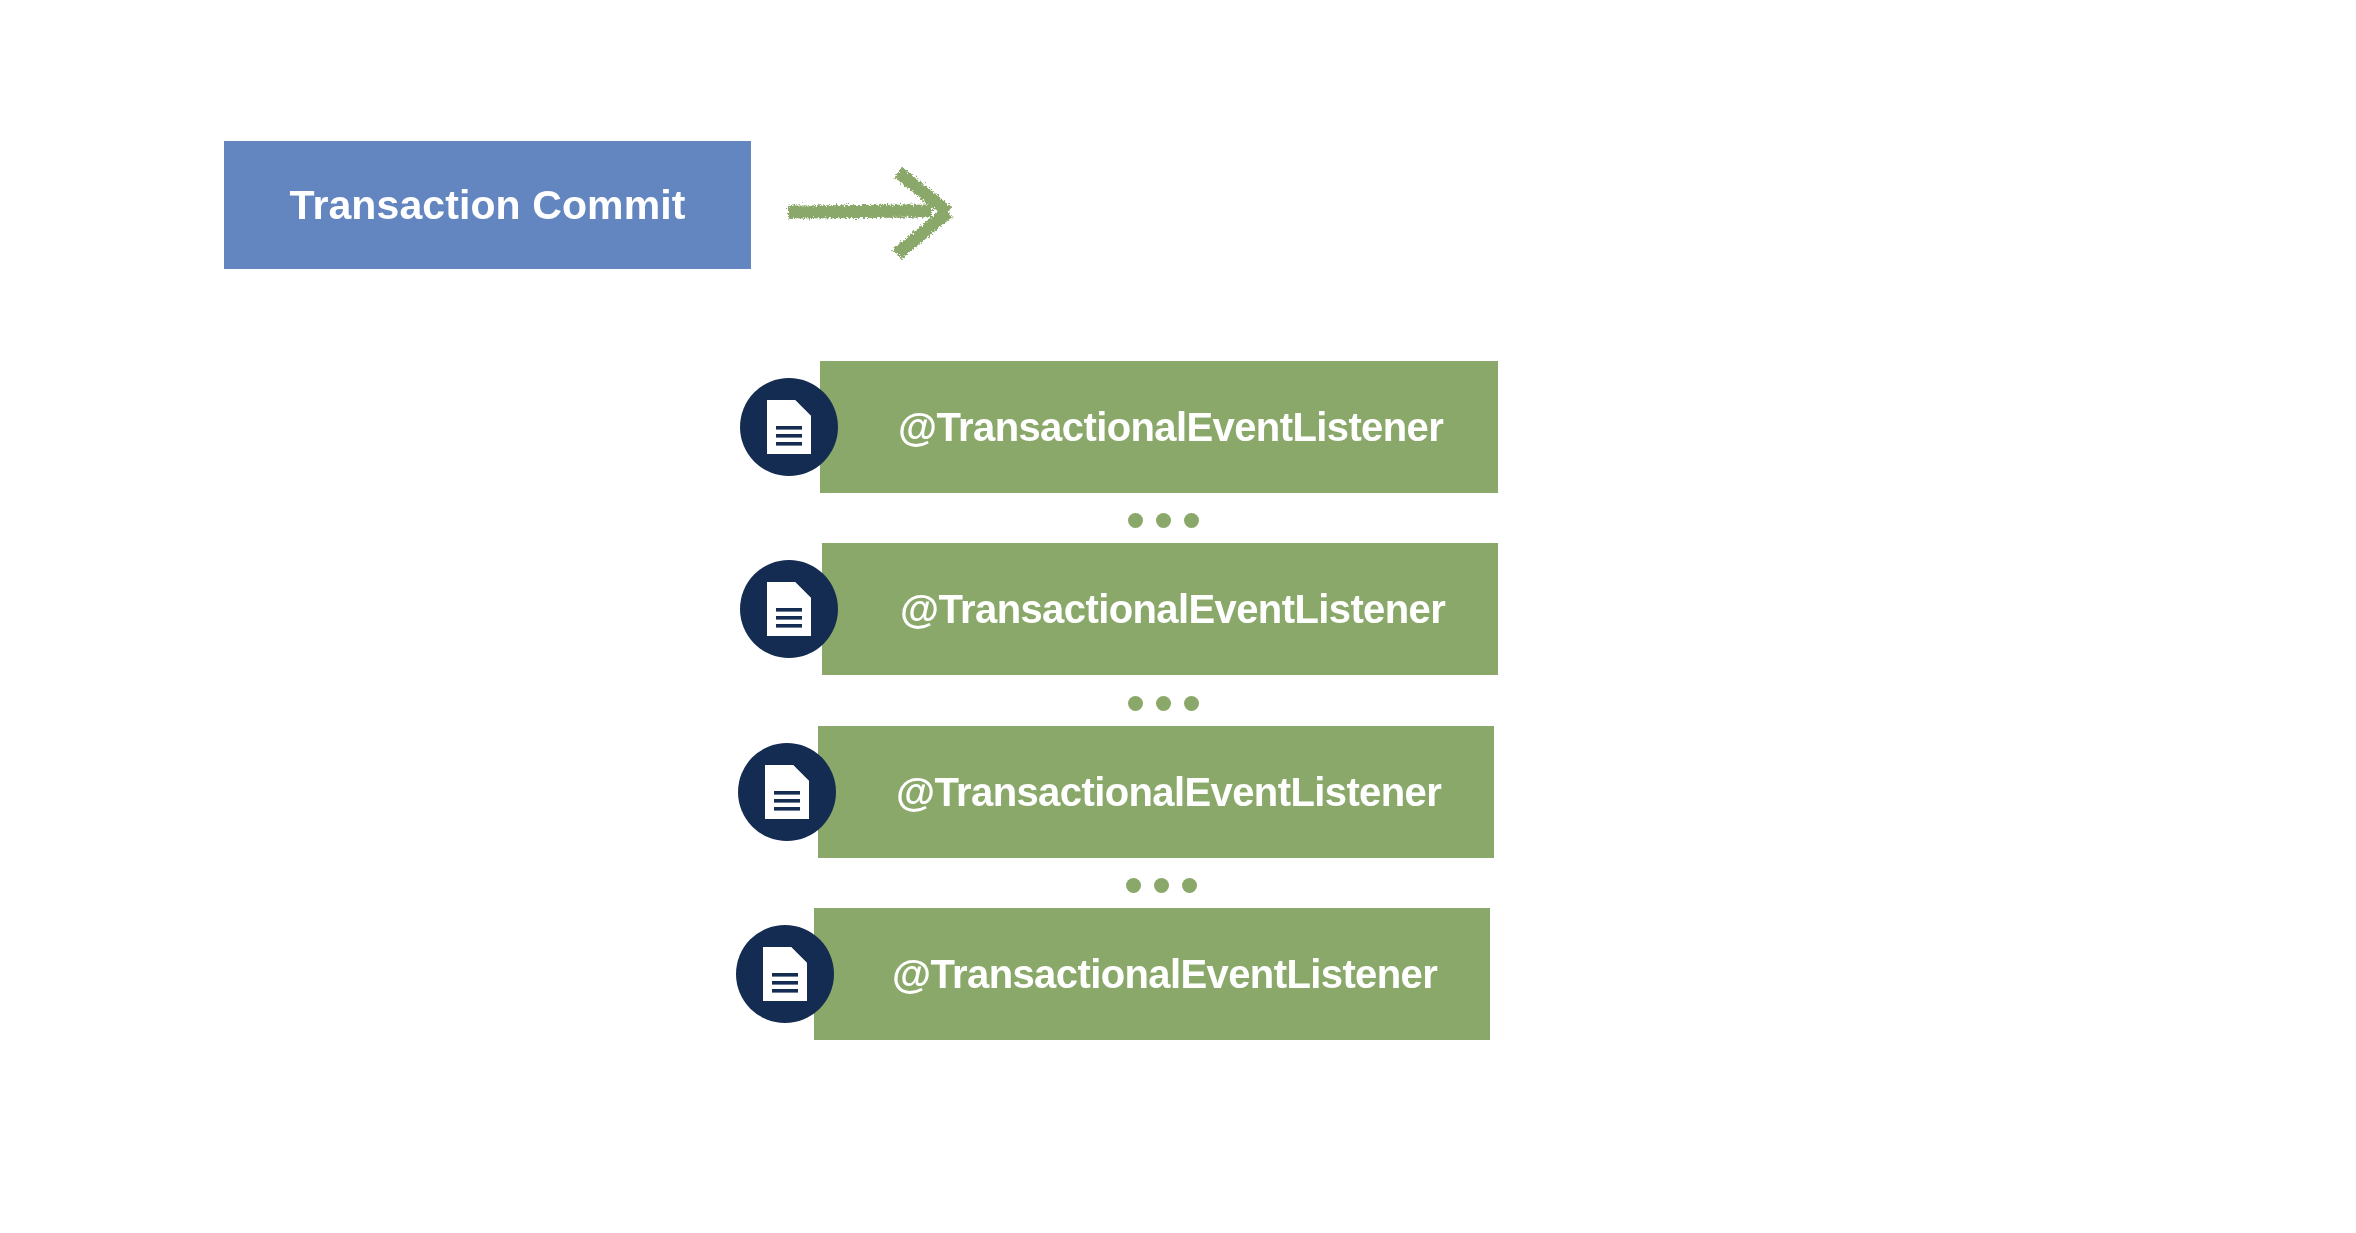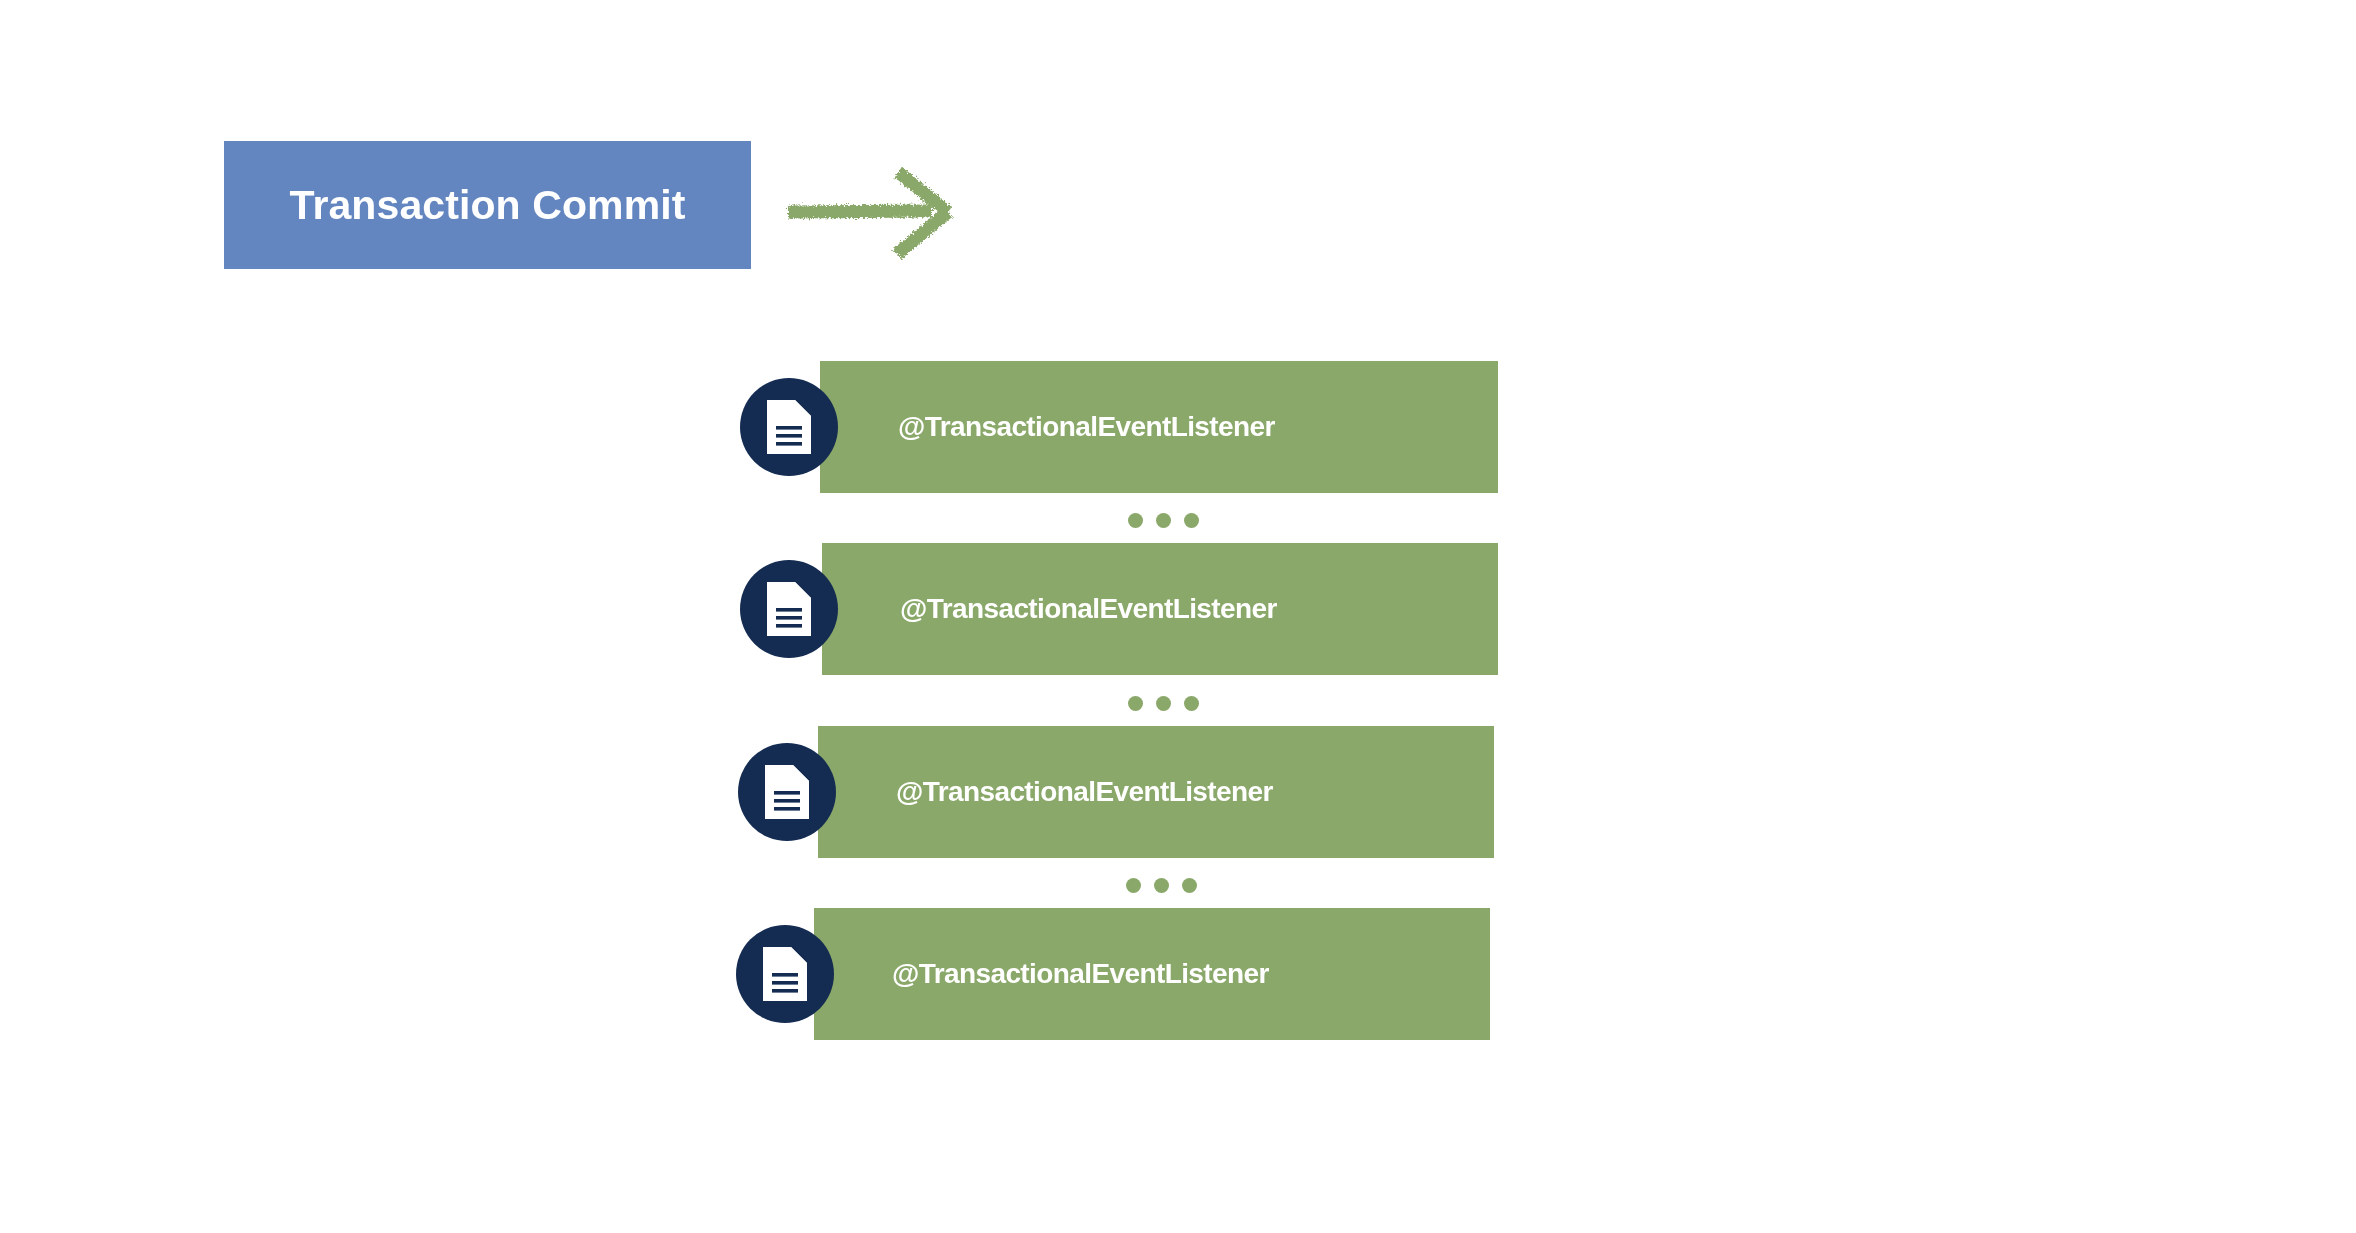--- a/index.html
+++ b/index.html
@@ -99,21 +99,21 @@
     top: 0;
     height: 132px;
     background: #8aa869;
     display: flex;
     align-items: center;
     box-sizing: border-box;
     padding-left: 78px;
   }
   .listener-label {
     color: #ffffff;
-    font-size: 28px;
+    font-size: 40px;
     font-weight: 700;
     letter-spacing: -0.6px;
     white-space: nowrap;
     font-family: "Liberation Sans", sans-serif;
   }
   .doc-badge {
     position: absolute;
     top: 50%;
     transform: translateY(-50%);
     width: 98px;

